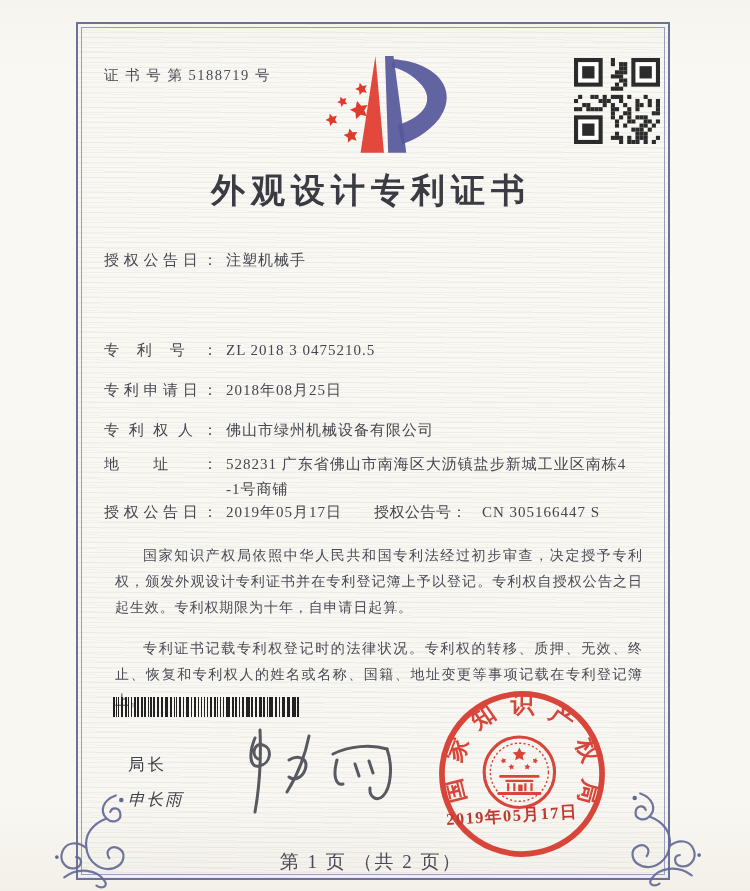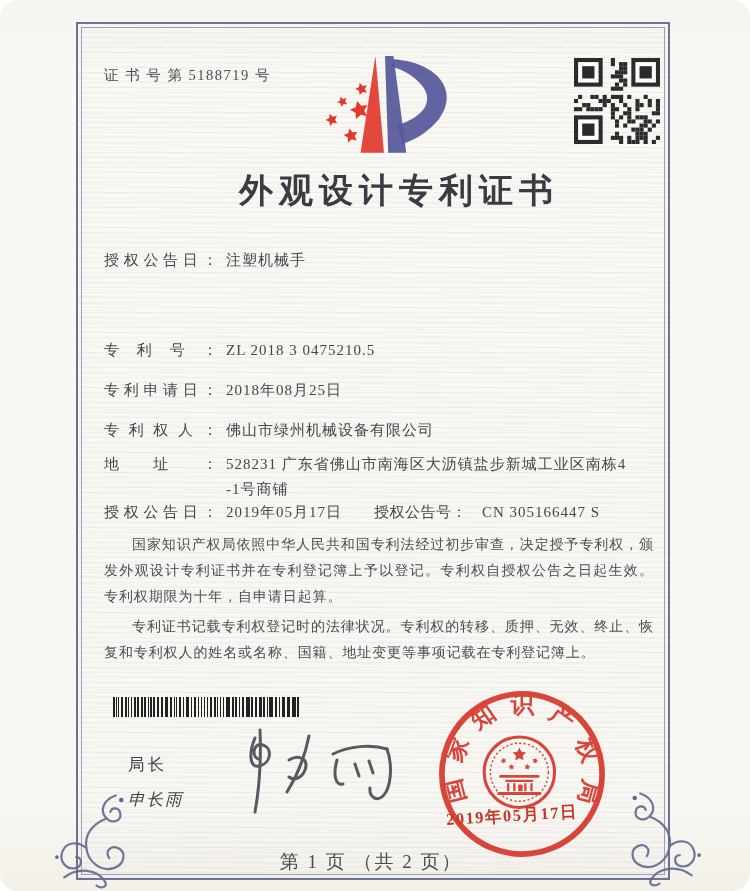--- a/index.html
+++ b/index.html
@@ -1,21 +1,20 @@
 <!DOCTYPE html>
 <html><head>
 <meta charset="utf-8">
 <style>
   html,body{margin:0;padding:0;}
   .page{
     position:relative; width:750px; height:891px; overflow:hidden;
     background:linear-gradient(180deg,#f6f4ee 0%,#faf8f2 8%,#f9f7f1 90%,#f2f0e9 100%);
     font-family:"Liberation Serif","DejaVu Serif",serif;
     color:#45464f;
-    border-radius:18px;
   }
   
   .frame{
     position:absolute; left:76px; top:22px; width:590px; height:854px;
     border:2px solid #6b7295;
     background:
       repeating-linear-gradient(0deg, rgba(110,116,162,0.07) 0px, rgba(110,116,162,0.07) 1px, transparent 1px, transparent 5px),
       repeating-linear-gradient(2deg, rgba(150,135,160,0.05) 0px, rgba(150,135,160,0.05) 1px, transparent 1px, transparent 7px);
   }
   .frame-inner{
@@ -23,34 +22,34 @@
     border:1px solid #989ebc;
   }
   .cert-no{
     position:absolute; left:104px; top:66px;
     font-size:14.5px; letter-spacing:1.5px; color:#4a4b55;
   }
   .logo{ position:absolute; left:300px; top:48px; width:170px; height:118px; }
   .qr{ position:absolute; left:574px; top:58px; width:86px; height:86px; }
   .title{
     position:absolute; left:76px; width:590px; top:168px;
-    text-align:center; font-size:34px; font-weight:bold; letter-spacing:6px; color:#3a3b43;padding-left:28px;
+    text-align:center; font-size:34px; font-weight:bold; letter-spacing:6px; color:#3a3b43;
   }
   .frow{ position:absolute; left:104px; width:560px; display:flex; align-items:flex-start;
     font-size:15px; letter-spacing:0.5px; color:#45464f; line-height:25px;}
   .flabel{ flex:0 0 114px; margin-right:8px; text-align:justify; text-align-last:justify; }
   .fval{ white-space:pre-line; letter-spacing:1px; }
   .fval-fixed{ flex:0 0 140px; letter-spacing:1px; }
   .flabel2{ flex:0 0 100px; margin:0 8px 0 8px; }
   .r1{top:248px}.r2{top:297px}.r3{top:338px}.r4{top:378px}.r5{top:418px}.r6{top:452px}.r7{top:500px}
   .paras{
     position:absolute; left:100px; top:528px; width:558px;
     font-size:14px; line-height:26px; letter-spacing:0.9px; text-align:justify; color:#4a4b55;
   }
-  .paras p{ margin:4px; text-indent:2em; }
+  .paras p{ margin:15px; text-indent:2em; }
   .barcode{ position:absolute; left:113px; top:697px; width:190px; height:20px; }
   .director-title{ position:absolute; left:128px; top:754px; font-size:16.5px; letter-spacing:3px; color:#3e3f48;
     font-family:"Liberation Sans","DejaVu Sans",sans-serif;}
   .director-name{ position:absolute; left:128px; top:789px; font-size:16.5px; letter-spacing:2px; color:#3e3f48;
     font-family:"Liberation Sans","DejaVu Sans",sans-serif;font-style:italic;}
   .signature{ position:absolute; left:225px; top:724px; width:195px; height:98px; }
   .seal{ position:absolute; left:434px; top:686px; width:176px; height:176px; opacity:0.92; }
   .seal-date{
     position:absolute; left:446px; top:805px; font-size:16.5px; font-weight:bold;
     color:#c2392c; letter-spacing:1.5px; transform:rotate(-3.5deg); white-space:nowrap;

